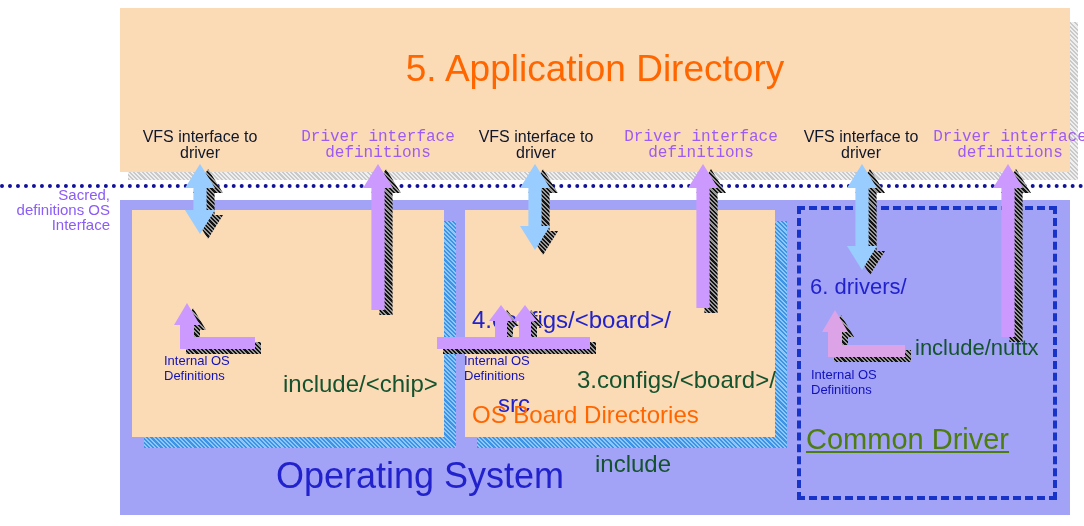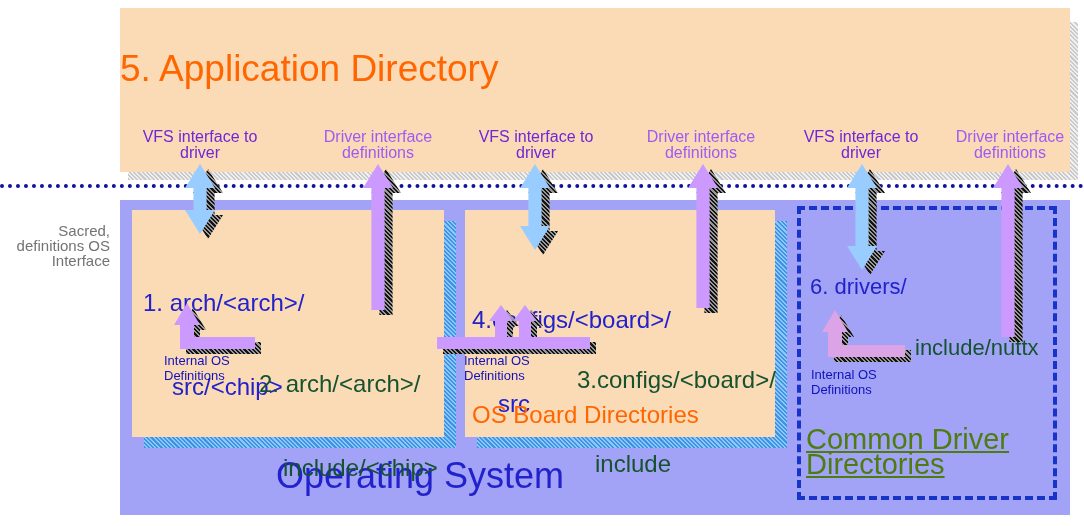--- a/index.html
+++ b/index.html
@@ -6,44 +6,44 @@
   .stage{
     position:relative;width:1084px;height:526px;overflow:hidden;
     font-family:"Liberation Sans","DejaVu Sans",sans-serif;
     background:#ffffff;
   }
   .abs{position:absolute;}
 
   
   .app-box{left:120px;top:8px;width:950px;height:164px;background:#FBDAB6;}
   .app-shadow{left:128px;top:22px;width:950px;height:158px;}
-  .app-title{width:100%;text-align:left;margin-top:40px;font-size:37px;color:#FF6600;}
+  .app-title{width:100%;text-align:center;margin-top:40px;font-size:37px;color:#FF6600;}
 
   .os-box{left:120px;top:200px;width:950px;height:315px;background:#A2A2F7;}
   .os-title{left:100px;top:455px;width:640px;text-align:center;font-size:36px;color:#2222CC;}
 
   .chip-shadow{left:144px;top:221px;width:312px;height:227px;}
   .chip-box{left:132px;top:210px;width:312px;height:227px;background:#FBDAB6;}
   .board-shadow{left:477px;top:221px;width:310px;height:227px;}
   .board-box{left:465px;top:210px;width:310px;height:227px;background:#FBDAB6;}
 
   .dashed-box{left:797px;top:206px;width:252px;height:286px;border:4px dashed #1733C8;}
 
   .hatch-gray{background:repeating-linear-gradient(45deg,#c9c9c9 0 1.5px,#efefef 1.5px 3px);}
   .hatch-blue{background:repeating-linear-gradient(45deg,#3d94e6 0 1.5px,#8ec6f5 1.5px 3px);}
   .hatch-dark{background:repeating-linear-gradient(45deg,#141414 0 1.5px,#989898 1.5px 3px);}
 
   
   .sacred-line{left:0;top:184px;width:1084px;height:0;border-top:4px dotted #11119A;}
-  .sacred-note{left:0;top:187px;width:110px;text-align:right;font-size:15px;line-height:15px;color:#737373;margin-top:36px;}
+  .sacred-note{left:0;top:187px;width:110px;text-align:right;font-size:15px;line-height:15px;color:#8b5cf6;}
 
   
   .iface-label{top:129px;width:170px;text-align:center;font-size:16px;line-height:16px;}
-  .iface-label.vfs{color:#6d28d9;text-align:center;}
-  .iface-label.drv{color:#9E5BF2;}
+  .iface-label.vfs{color:#0f172a;text-align:center;}
+  .iface-label.drv{color:#9E5BF2;font-family:Liberation Mono, monospace;}
 
   
   .item{font-size:24px;line-height:28px;white-space:pre;}
   .item.blue{color:#2222CC;}
   .item.purple{color:#14532d;}
   .item.small{font-size:22px;line-height:26px;}
   .caption{font-size:24px;color:#FF6600;white-space:nowrap;}
   .drv-caption{font-size:29px;line-height:25px;color:#4d7c0f;text-decoration:underline;}
   .internal{width:100px;font-size:13px;line-height:15px;color:#1111BB;}
 
@@ -97,26 +97,21 @@
     <div>Sacred,</div>
     <div>definitions OS</div>
     <div>Interface</div>
   </div>
 
   <div class="abs os-box"></div>
   <div class="abs os-title">Operating System</div>
 
   <div class="abs chip-shadow hatch-blue"></div>
   <div class="abs chip-box"></div>
-  <div class="abs item blue" style="left:143px;top:233px">
-    <div>1. arch/&lt;arch&gt;/</div>
-    <div style="padding-left:29px">src/&lt;chip&gt;</div>
-  </div>
   <div class="abs item purple" style="left:259px;top:314px">
-    <div>2. arch/&lt;arch&gt;/</div>
     <div style="padding-left:24px">include/&lt;chip&gt;</div>
   </div>
   <div class="abs internal" style="left:164px;top:353px">
     <div>Internal OS</div>
     <div>Definitions</div>
   </div>
 
   <div class="abs board-shadow hatch-blue"></div>
   <div class="abs board-box"></div>
   <div class="abs item blue" style="left:472px;top:250px">
@@ -135,21 +130,20 @@
 
   <div class="abs dashed-box"></div>
   <div class="abs item blue small" style="left:810px;top:274px">6. drivers/</div>
   <div class="abs item purple small" style="left:915px;top:335px">include/nuttx</div>
   <div class="abs internal" style="left:811px;top:367px">
     <div>Internal OS</div>
     <div>Definitions</div>
   </div>
   <div class="abs drv-caption" style="left:806px;top:427px">
     <div>Common Driver</div>
-    <div>Directories</div>
   </div>
 
   <div class="arr clip-double hatch-dark" style="left:193px;top:169px;width:30px;height:70px"></div>
   <div class="arr clip-double blue-arrow" style="left:185px;top:164px;width:30px;height:70px"></div>
   <div class="arr clip-double hatch-dark" style="left:528px;top:169px;width:30px;height:86px"></div>
   <div class="arr clip-double blue-arrow" style="left:520px;top:164px;width:30px;height:86px"></div>
   <div class="arr clip-double hatch-dark" style="left:855px;top:169px;width:30px;height:106px"></div>
   <div class="arr clip-double blue-arrow" style="left:847px;top:164px;width:30px;height:106px"></div>
 
   <div class="arr clip-up hatch-dark" style="left:371px;top:169px;width:30px;height:146px"></div>

